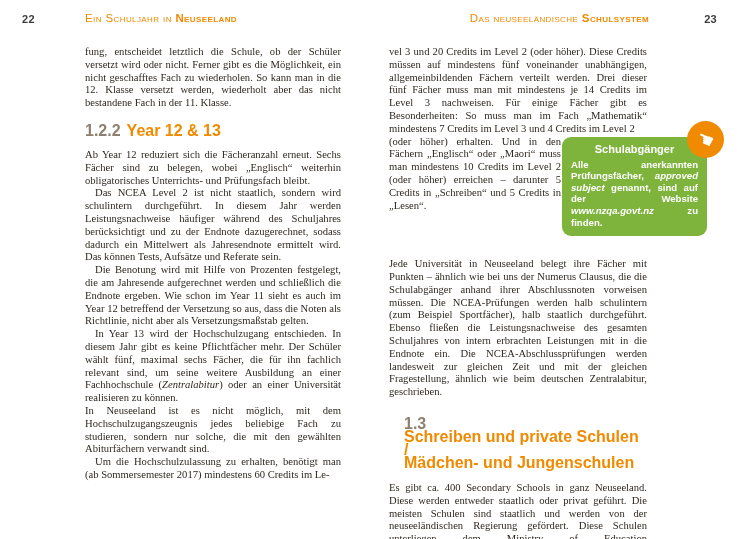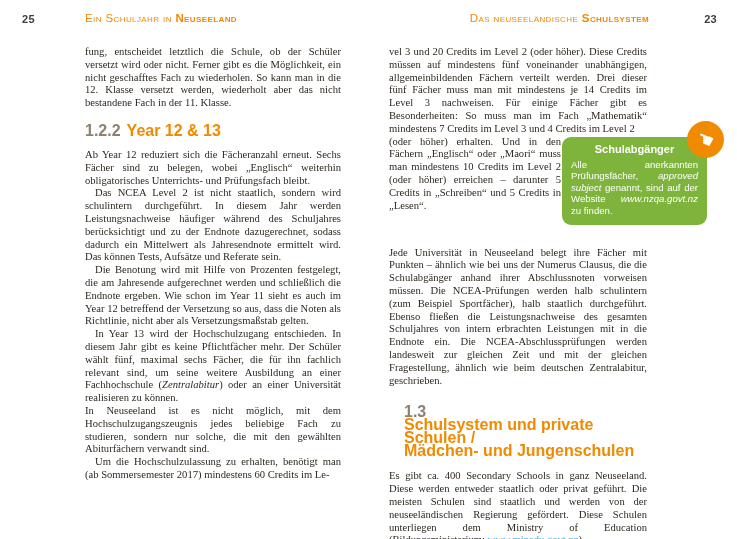--- a/index.html
+++ b/index.html
@@ -70,39 +70,39 @@
     margin-left:auto;margin-right:-60px;margin-top:1px;
     background:var(--green);border-radius:9px;
     padding:6px 9px 8px;color:#ffffff;
     font-family:"Liberation Sans", sans-serif;
     font-size:9.6px;line-height:11.6px;text-align:justify;
   }
   .infobox-title{
     text-align:center;font-weight:700;font-size:11px;margin:0 0 3px;
     line-height:13px;
   }
-  .infobox-body{margin:0;}
+  .infobox-body{margin:0;font-weight:bold;}
   .infobox-badge{
     position:absolute;top:-16px;right:-17px;width:37px;height:37px;
     border-radius:50%;background:var(--orange);
     display:flex;align-items:center;justify-content:center;z-index:2;
   }
   .hand-glyph{
     color:#ffffff;font-size:19px;line-height:1;
     font-family:"DejaVu Sans", sans-serif;
     transform:rotate(24deg);display:block;
   }
   .p-after-box{margin-top:22px;}
   .p-schools{margin-top:0;}
 </style>
 </head>
 <body>
 
 <div class="page page-left">
-  <div class="pagenum">25</div>
+  <div class="pagenum">22</div>
   <div class="running-head"><span>Ein Schuljahr in </span><span class="rh-bold">Neuseeland</span></div>
 
   <div class="column">
     <p class="body-para">fung, entscheidet letztlich die Schule, ob der Schüler versetzt wird oder nicht. Ferner gibt es die Möglichkeit, ein nicht geschafftes Fach zu wiederholen. So kann man in die 12. Klasse versetzt werden, wiederholt aber das nicht bestandene Fach in der 11. Klasse.</p>
 
     <h2 class="sec-heading"><span class="sec-num">1.2.2</span><span class="sec-title">Year 12 &amp; 13</span></h2>
 
     <p class="body-para">Ab Year 12 reduziert sich die Fächeranzahl erneut. Sechs Fächer sind zu belegen, wobei „Englisch“ weiterhin obligatorisches Unterrichts- und Prüfungsfach bleibt.</p>
     <p class="body-para indent">Das NCEA Level 2 ist nicht staatlich, sondern wird schulintern durchgeführt. In diesem Jahr werden Leistungsnachweise häufiger während des Schuljahres berücksichtigt und zu der Endnote dazugerechnet, sodass dadurch ein Mittelwert als Jahresendnote ermittelt wird. Das können Tests, Aufsätze und Referate sein.</p>
     <p class="body-para indent">Die Benotung wird mit Hilfe von Prozenten festgelegt, die am Jahresende aufgerechnet werden und schließlich die Endnote ergeben. Wie schon im Year 11 sieht es auch im Year 12 betreffend der Versetzung so aus, dass die Noten als Richtlinie, nicht aber als Versetzungsmaßstab gelten.</p>
@@ -129,20 +129,20 @@
         <h3 class="infobox-title">Schulabgänger</h3>
         <p class="infobox-body"><span>Alle anerkannten Prüfungsfächer, </span><span class="ital">approved subject</span><span> genannt, sind auf der Website </span><span class="ital">www.nzqa.govt.nz</span><span> zu finden.</span></p>
       </aside>
     </div>
 
     <p class="body-para p-after-box">Jede Universität in Neuseeland belegt ihre Fächer mit Punkten – ähnlich wie bei uns der Numerus Clausus, die die Schulabgänger anhand ihrer Abschlussnoten vorweisen müssen. Die NCEA-Prüfungen werden halb schulintern (zum Beispiel Sportfächer), halb staatlich durchgeführt. Ebenso fließen die Leistungsnachweise des gesamten Schuljahres von intern erbrachten Leistungen mit in die Endnote ein. Die NCEA-Abschlussprüfungen werden landesweit zur gleichen Zeit und mit der gleichen Fragestellung, ähnlich wie beim deutschen Zentralabitur, geschrieben.</p>
 
     <h2 class="sec-heading sec-heading-2col">
         <span class="sec-num">1.3</span>
         <span class="sec-title">
-          <span>Schulsystem und private Schulen /</span>
+          <span>Schreiben und private Schulen /</span>
           <span>Mädchen- und Jungenschulen</span>
         </span>
       </h2>
 
     <p class="body-para p-schools"><span>Es gibt ca. 400 Secondary Schools in ganz Neuseeland. Diese werden entweder staatlich oder privat geführt. Die meisten Schulen sind staatlich und werden von der neuseeländischen Regierung gefördert. Diese Schulen unterliegen dem Ministry of Education (Bildungsministerium: </span><a class="body-link">www.minedu.govt.nz</a><span>).</span></p>
   </div>
 </div>
 
 </body></html>

